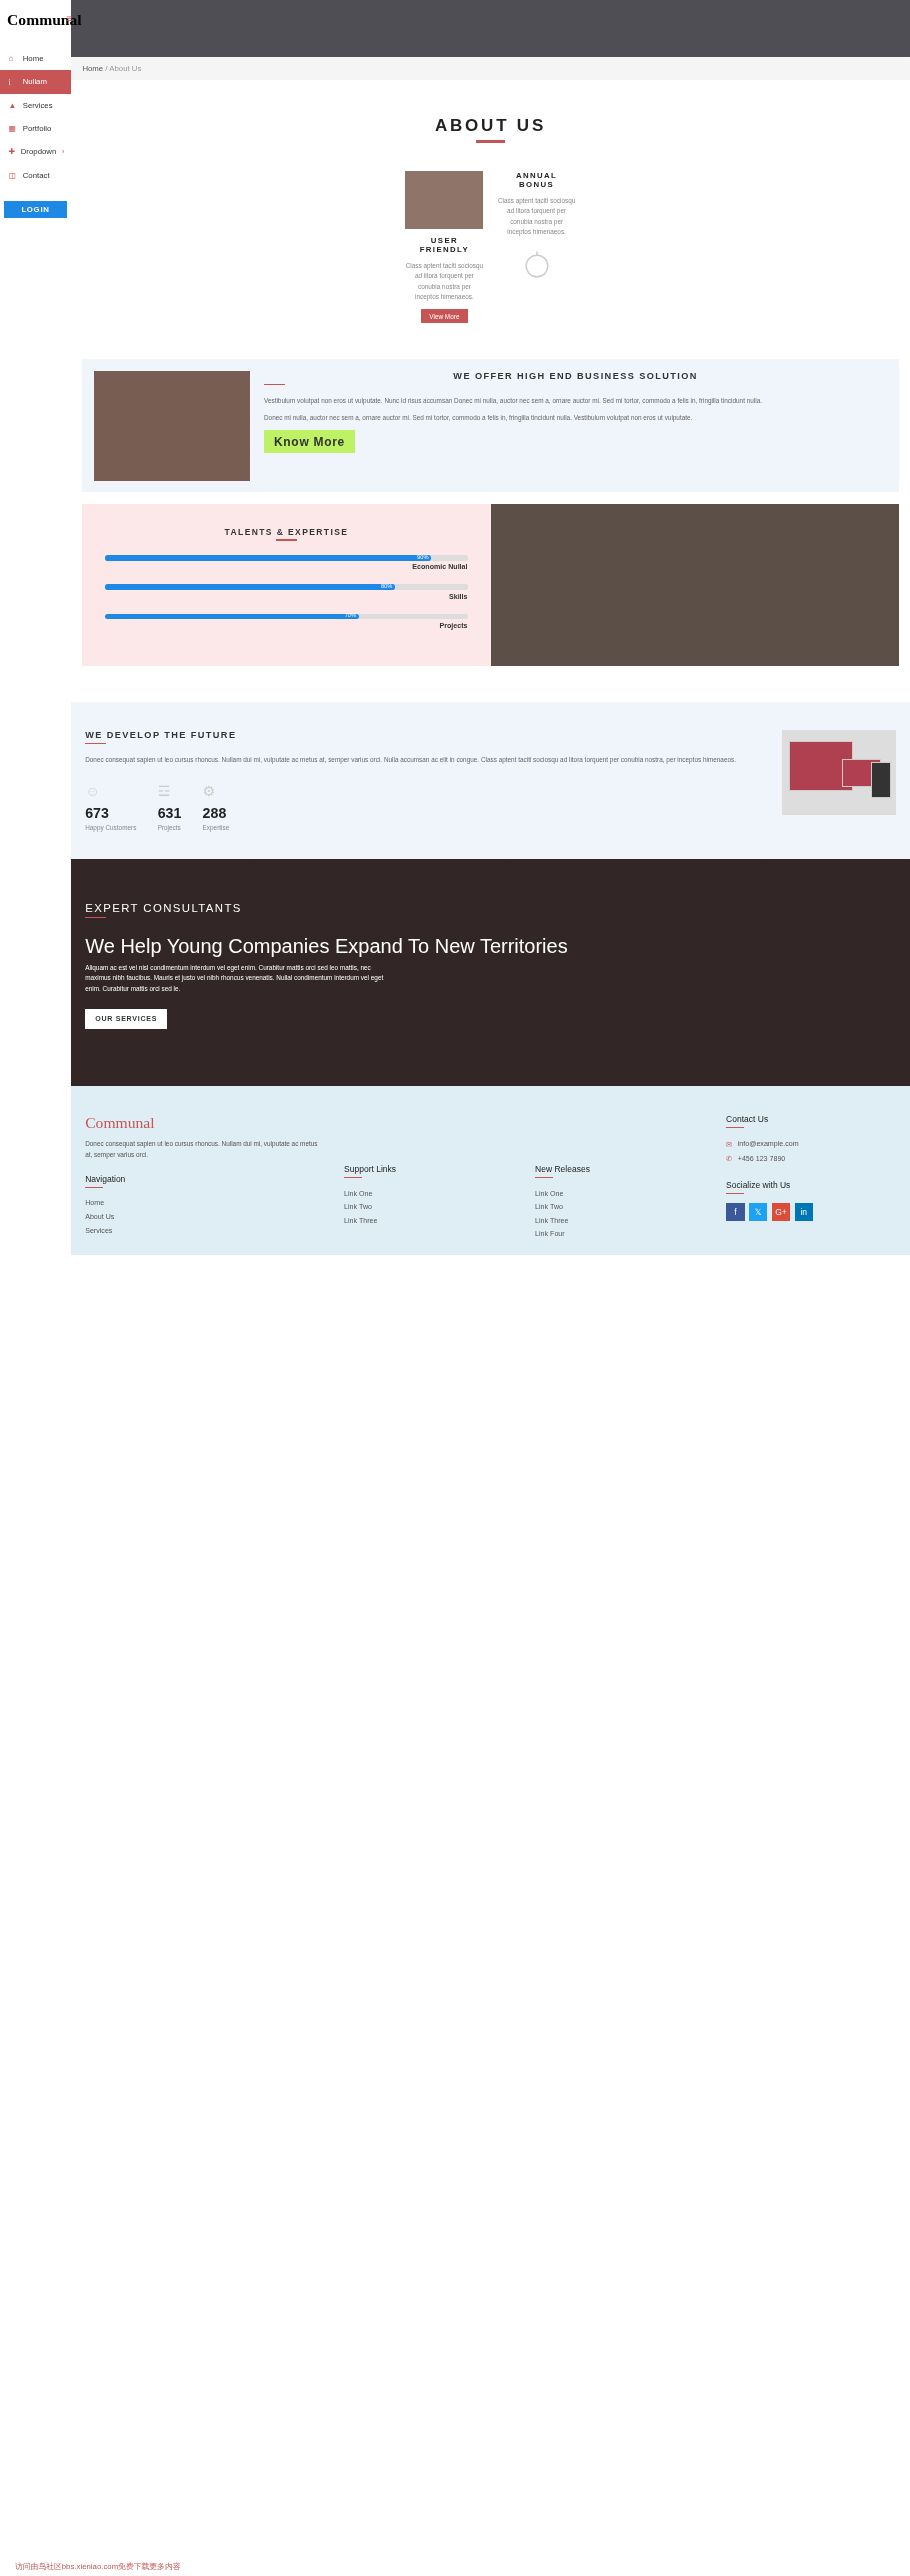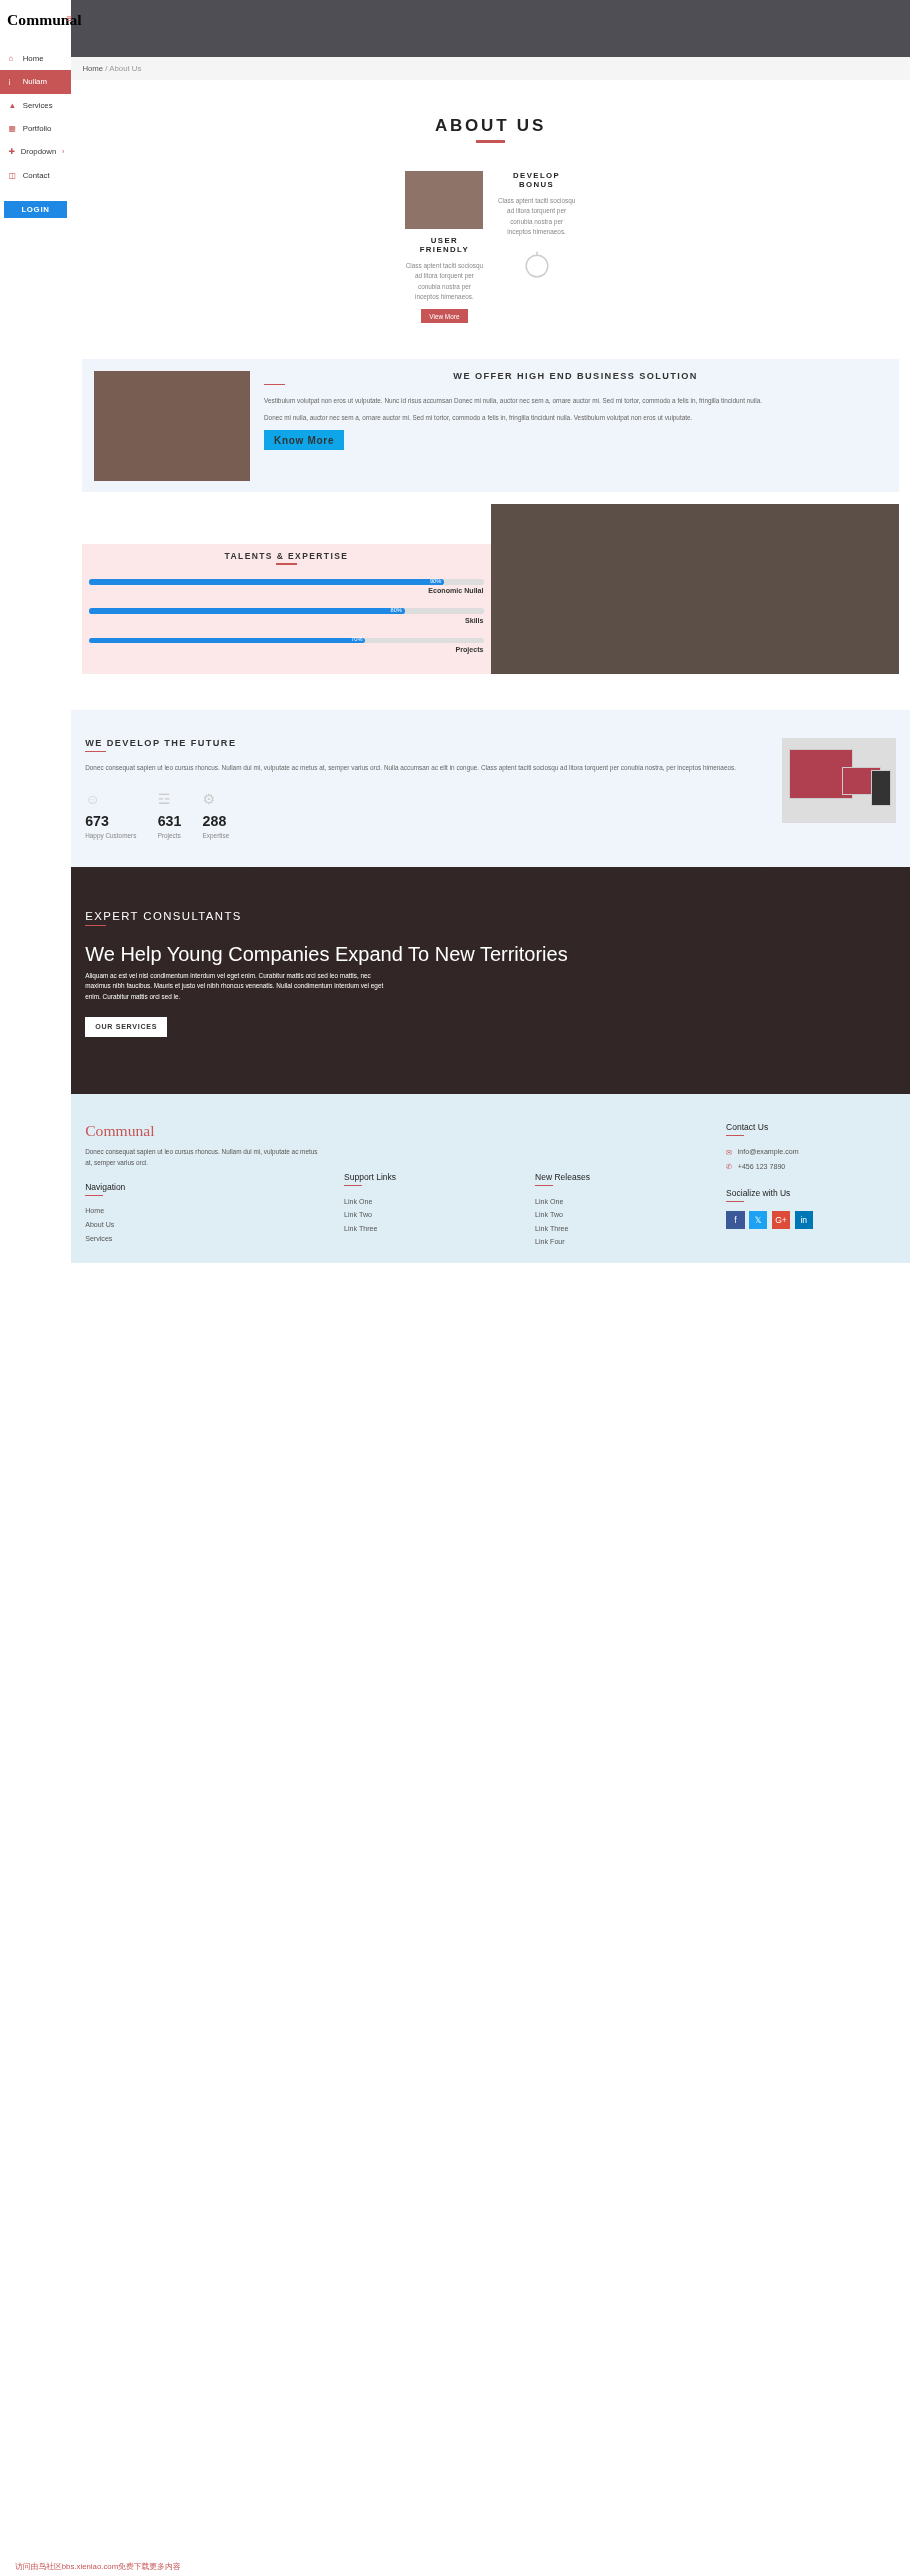--- a/index.html
+++ b/index.html
@@ -32,24 +32,24 @@
 .feature-text { font-size: 6.4px; color: #888; line-height: 1.6; }
 .feature-icon { width: 36px; height: 36px; margin: 10.7px auto; }
 .view-more { display: inline-block; background: #c75555; color: #fff; padding: 3.6px 8.5px; font-size: 6.4px; margin-top: 7.1px; cursor: pointer; }
 
 .solution { background: #f0f5fb; padding: 11.4px; display: flex; gap: 14.2px; }
 .solution-img { width: 156px; height: 110px; background: linear-gradient(rgba(60,40,40,0.4),rgba(60,40,40,0.4)), #a08070; flex-shrink: 0; }
 .solution-content { flex: 1; }
 .solution-title { font-size: 9.2px; font-weight: bold; letter-spacing: 1.4px; margin-bottom: 2.8px; text-align: center; }
 .solution-underline { width: 21.3px; height: 1.4px; background: #c75555; margin-bottom: 10.7px; }
 .solution-text { font-size: 6.4px; color: #666; line-height: 1.6; margin-bottom: 7.1px; }
-.know-more { display: inline-block; background: #0ea5e9; padding: 4.3px 10px; font-size: 10px; font-weight: bold; letter-spacing: 0.7px; cursor: pointer; }
+.know-more { display: inline-block; background: #bef264; padding: 4.3px 10px; font-size: 12px; font-weight: bold; letter-spacing: 0.7px; cursor: pointer; }
 
 .talents-wrap { display: flex; margin-top: 11.4px; }
-.talents { background: #fce8e8; padding: 7px; width: 50%; margin-top: 40px; }
+.talents { background: #fce8e8; padding: 23px; width: 50%; }
 .talents-title { font-size: 8.5px; font-weight: bold; letter-spacing: 1.4px; text-align: center; margin-bottom: 2.8px; }
 .talents-underline { width: 21.3px; height: 1.4px; background: #c75555; margin: 0 auto 14.2px; }
 .skill-bar { margin-bottom: 12.8px; }
 .skill-track { background: #ddd; height: 5.7px; border-radius: 2.8px; position: relative; }
 .skill-fill { background: #1e88e5; height: 5.7px; border-radius: 2.8px; position: relative; }
 .skill-fill::after { content: attr(data-pct); position: absolute; right: 2.8px; top: -1.4px; font-size: 5.7px; color: #fff; }
 .skill-label { text-align: right; font-size: 7.1px; font-weight: bold; margin-top: 2.8px; color: #333; }
 .talents-img { width: 50%; background: linear-gradient(rgba(40,30,30,0.5),rgba(40,30,30,0.5)), #908070; }
 
 .develop { background: #f0f5fb; padding: 28.4px 14.2px; display: flex; gap: 14.2px; }
@@ -126,21 +126,21 @@
   <div class="hero"></div>
   <div class="breadcrumb">
     <a>Home</a> / <span>About Us</span>
   </div>
 
   <div class="section">
     <h2 class="section-title">ABOUT US</h2>
     <div class="title-underline"></div>
     <div class="features" id="features">
         <div class="feature-card"><div class="feature-img"></div><div class="feature-title">USER FRIENDLY</div><div class="feature-text">Class aptent taciti sociosqu ad litora torquent per conubia nostra per inceptos himenaeos.</div><span class="view-more">View More</span></div>
-        <div class="feature-card"><div class="feature-title">DEVELOP BONUS</div><div class="feature-text">Class aptent taciti sociosqu ad litora torquent per conubia nostra per inceptos himenaeos.</div><svg class="feature-icon" viewBox="0 0 50 50">
+        <div class="feature-card"><div class="feature-title">ANNUAL BONUS</div><div class="feature-text">Class aptent taciti sociosqu ad litora torquent per conubia nostra per inceptos himenaeos.</div><svg class="feature-icon" viewBox="0 0 50 50">
             <circle cx="25" cy="25" r="15" fill="none" stroke="#ccc" stroke-width="2"></circle>
             <line x1="25" y1="10" x2="25" y2="5" stroke="#ccc" stroke-width="2"></line>
           </svg></div>
       </div>
   </div>
 
   <div class="section" style="padding-top:0">
     <div class="solution">
       <div class="solution-img"></div>
       <div class="solution-content">

